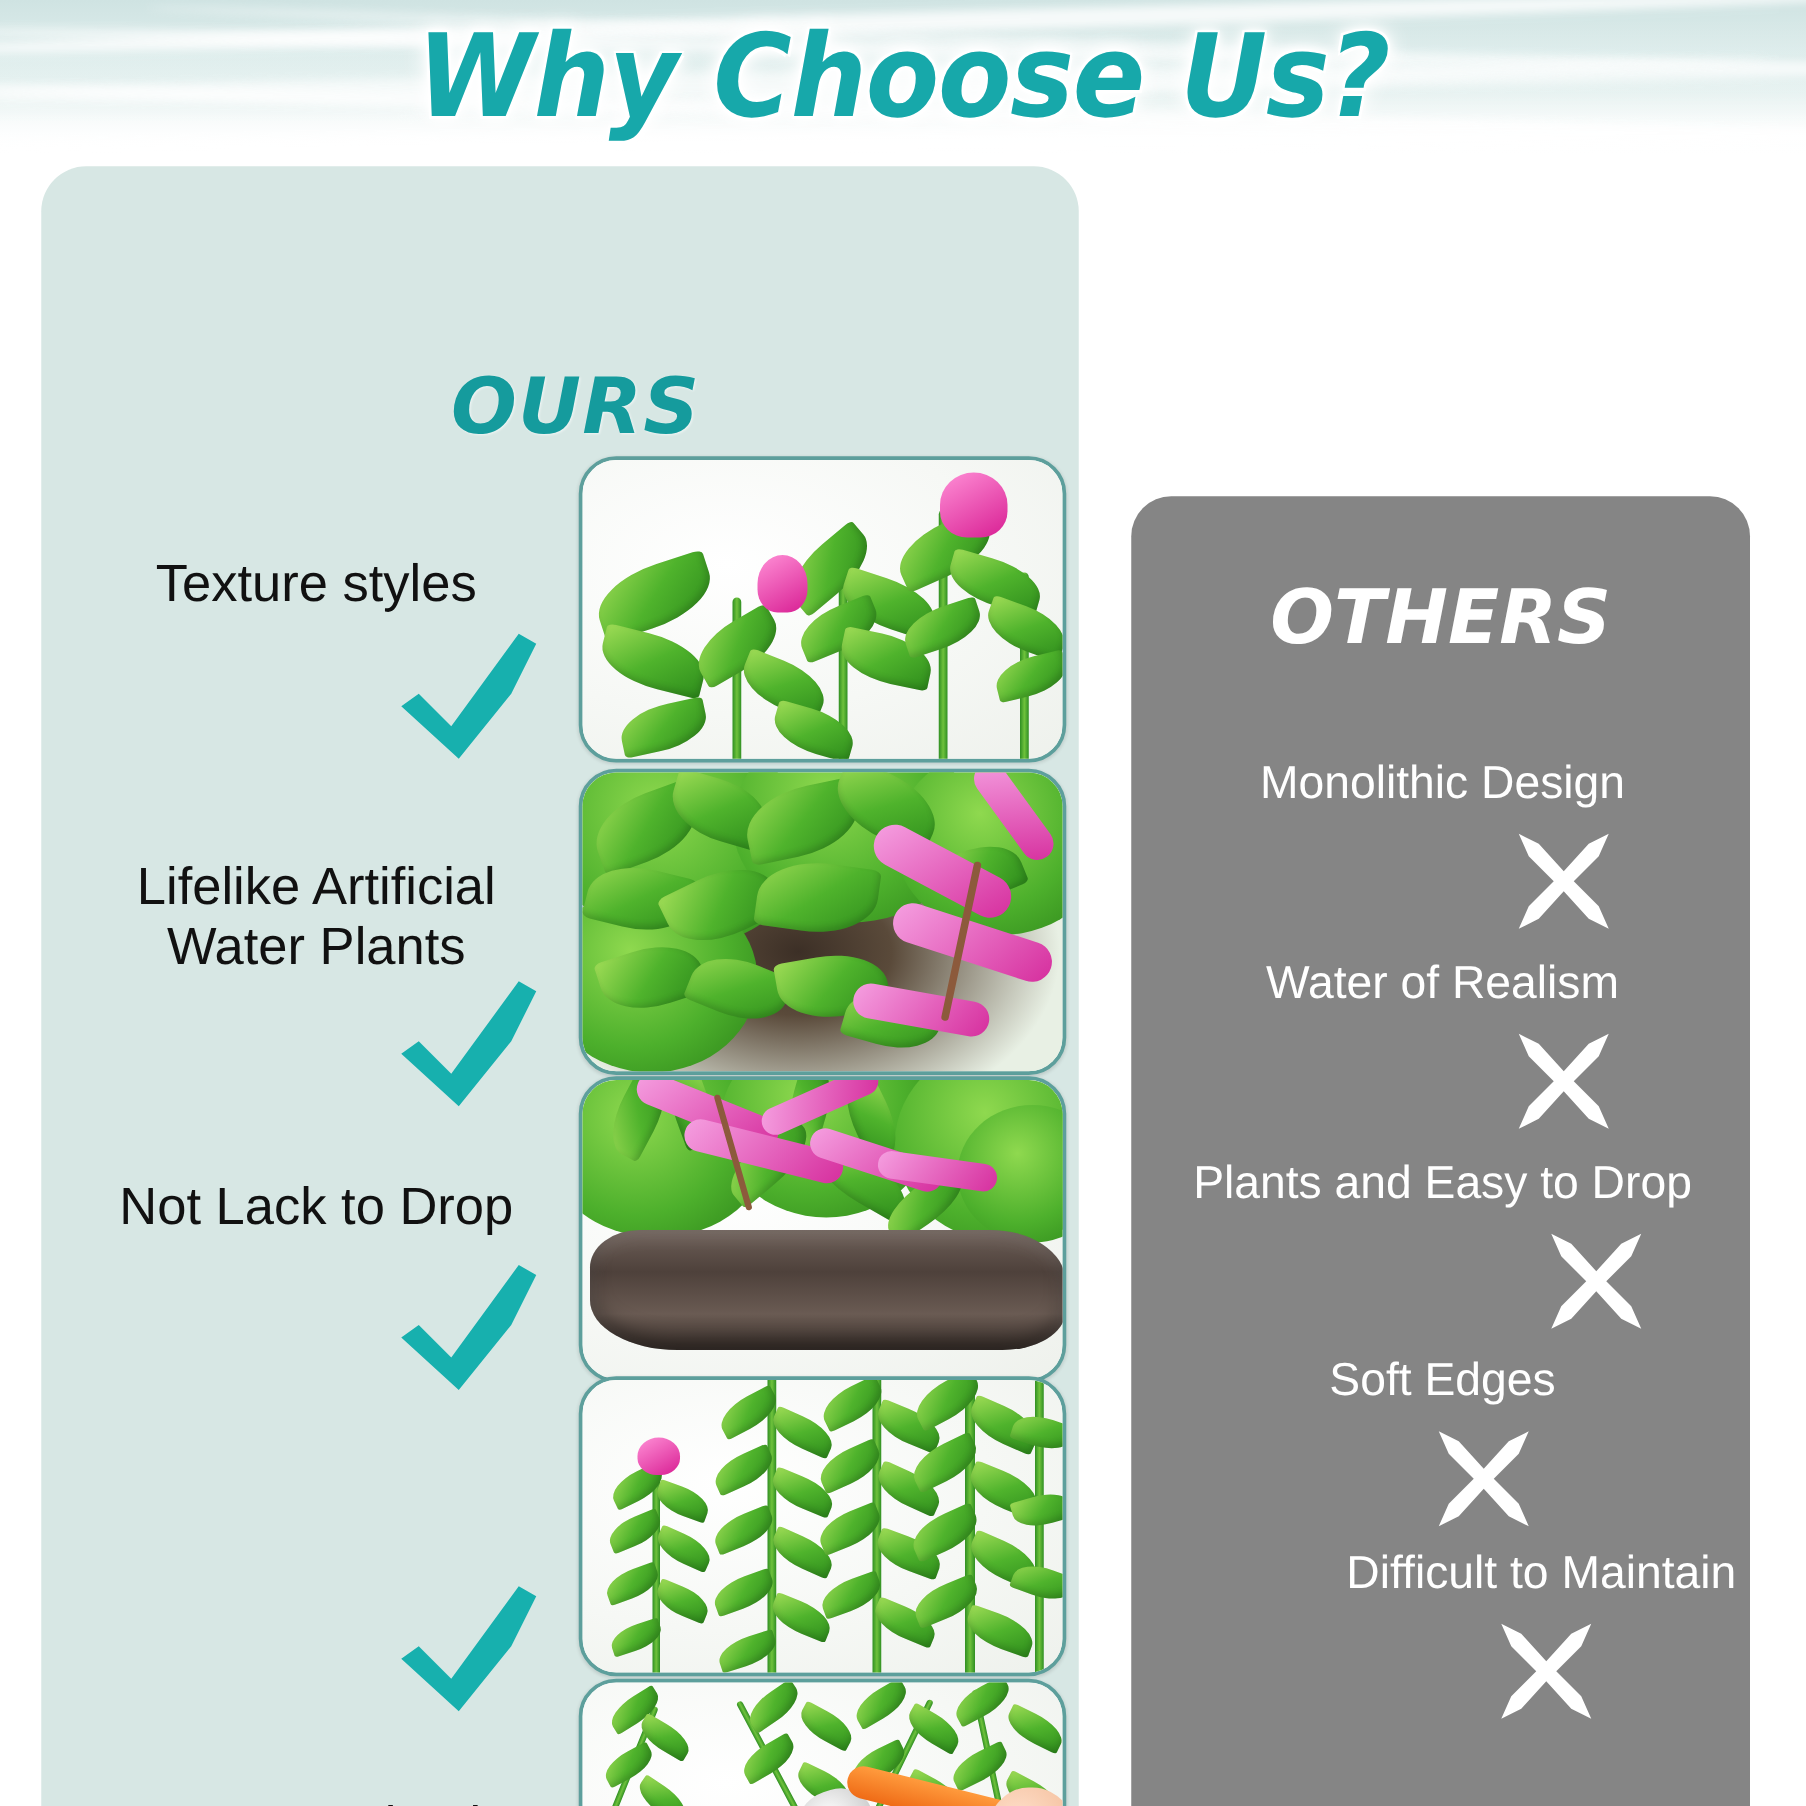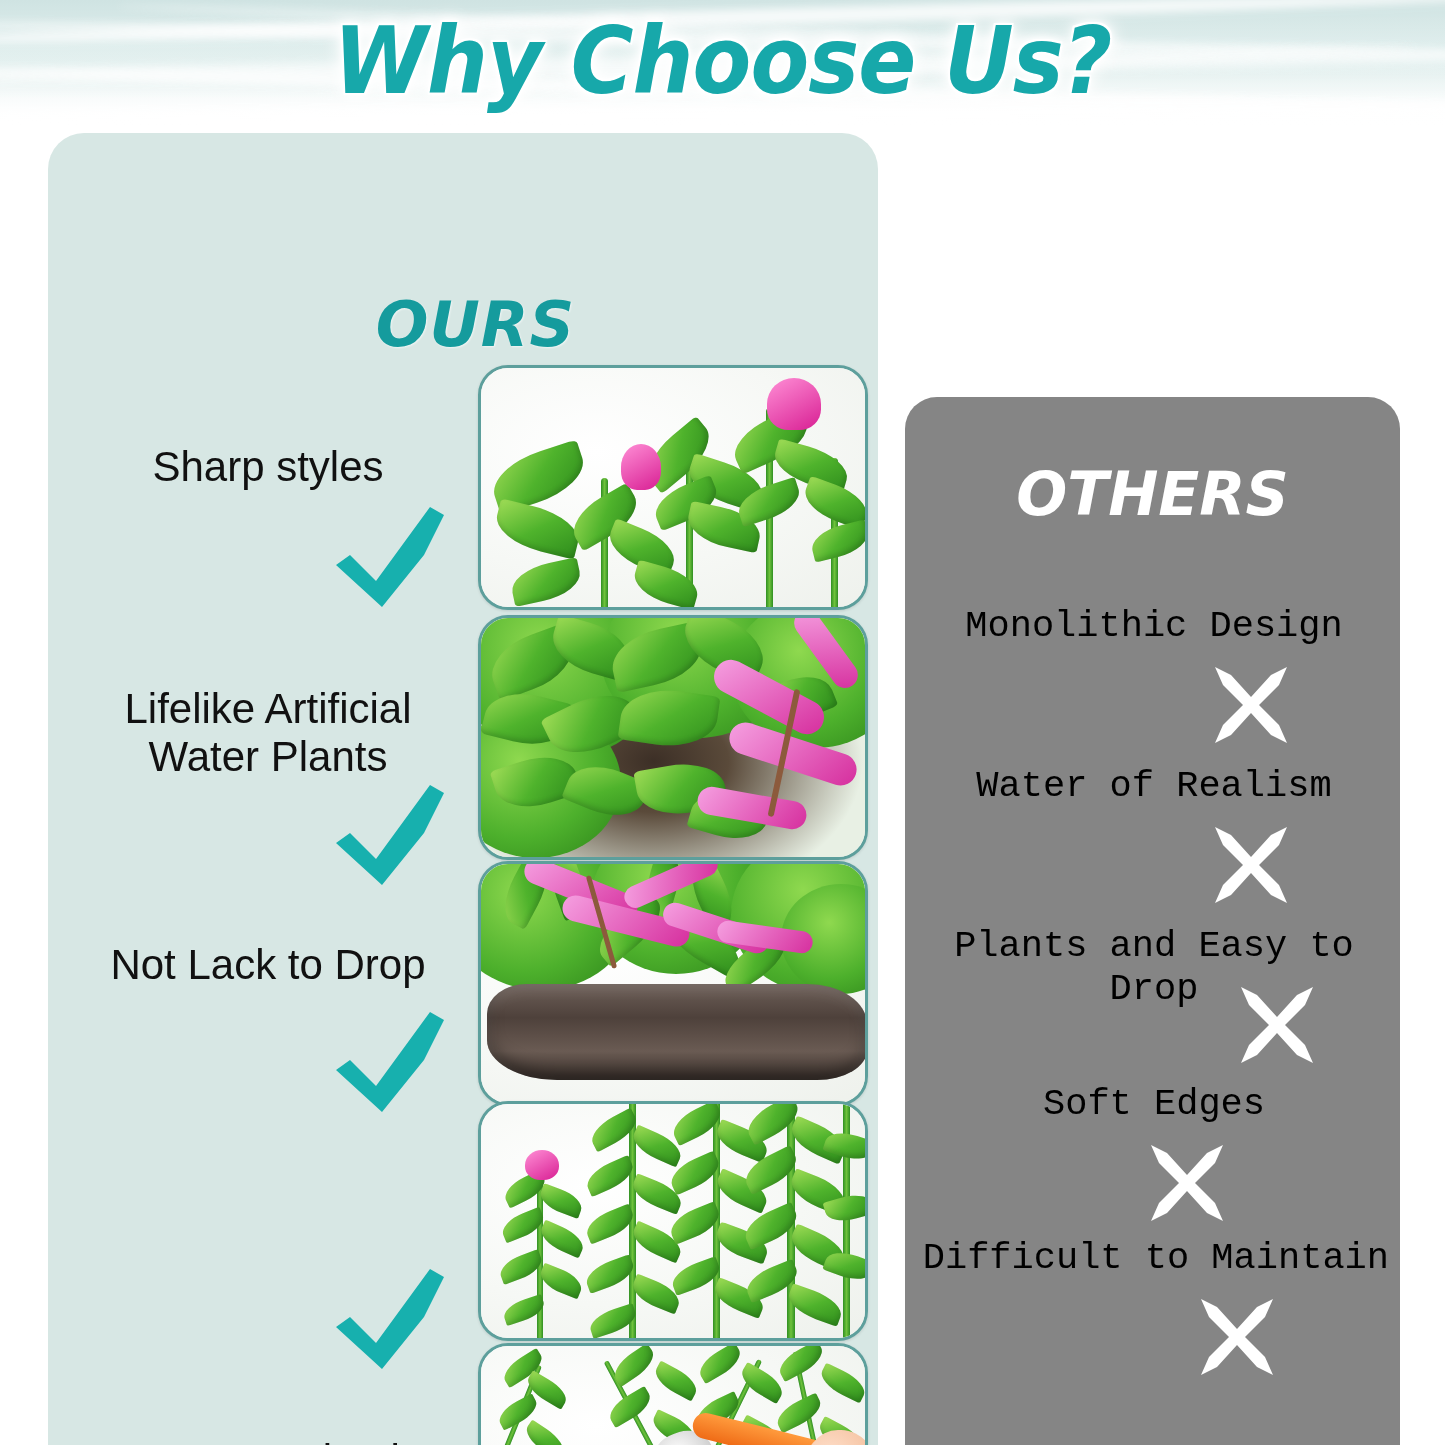--- a/index.html
+++ b/index.html
@@ -55,21 +55,21 @@
       0 0 3px #ffffff, 0 0 6px #ffffff, 0 0 10px #ffffff,
       0 0 16px #ffffff, 0 0 24px #ffffff,
       2px 2px 0 rgba(255,255,255,0.95), -2px -2px 0 rgba(255,255,255,0.95),
       2px -2px 0 rgba(255,255,255,0.95), -2px 2px 0 rgba(255,255,255,0.95);
     transform: scaleX(0.93);
     z-index: 5;
   }
 
   
   .panel-ours {
-    position: absolute; left: 48px; top: 133px;
+    position: absolute; left: 33px; top: 133px;
     width: 830px; height: 1312px;
     background: #d7e7e4;
     border-radius: 36px 36px 0 0;
     text-decoration: underline;
   }
   .panel-others {
     position: absolute; left: 905px; top: 397px;
     width: 495px; height: 1048px;
     background: #858585;
     border-radius: 32px 32px 0 0;
@@ -114,24 +114,24 @@
     background: #f4f7f3;
     box-shadow: 0 1px 3px rgba(0,0,0,0.12);
   }
   .photo .scene { position: absolute; inset: 0; }
 
   
   .others-row { position: absolute; left: 0; width: 495px; }
   .others-label {
     position: absolute; left: 14px; width: 470px;
     text-align: center;
-    color: #000000;
+    color: #ffffff;
     font-size: 37px;
     line-height: 1.15;
-    font-family: Liberation Mono, monospace;
+    font-family: Liberation Sans, sans-serif;
   }
   .x-wrap { position: absolute; width: 84px; height: 84px; }
   .x-wrap svg { width: 100%; height: 100%; display: block; }
 
   
   .bg-white-soft {
     position: absolute; inset: 0;
     background:
       radial-gradient(ellipse at 30% 35%, #ffffff 0%, #f6f8f5 55%, #eef1ec 100%);
   }
@@ -199,21 +199,21 @@
     <div class="wave w7"></div>
     <div class="banner-fade"></div>
   </div>
 
   <div class="page-title">Why Choose Us?</div>
 
   <div class="panel-ours">
     <div class="ours-heading">OURS</div>
 
     <div class="ours-row" style="top:290px;height:250px;">
-      <div class="ours-label" style="top:20px;">Sharp styles</div>
+      <div class="ours-label" style="top:20px;">Texture styles</div>
       <div class="check-wrap" style="left:282px;top:80px;">
         <svg viewBox="0 0 120 110" xmlns="http://www.w3.org/2000/svg">
           <path d="M6 62 L20 52 L46 78 L100 4 L114 12 L94 52 L52 104 Z" fill="#17b0ae"></path>
         </svg>
       </div>
       <div class="photo" style="left:430px;top:-58px;width:390px;height:245px;">
         <div class="scene">
           <div class="bg-white-soft"></div>
           <div class="stem" style="left:120px;top:110px;width:7px;height:140px;"></div>
           <div class="stem" style="left:205px;top:60px;width:7px;height:190px;"></div>

